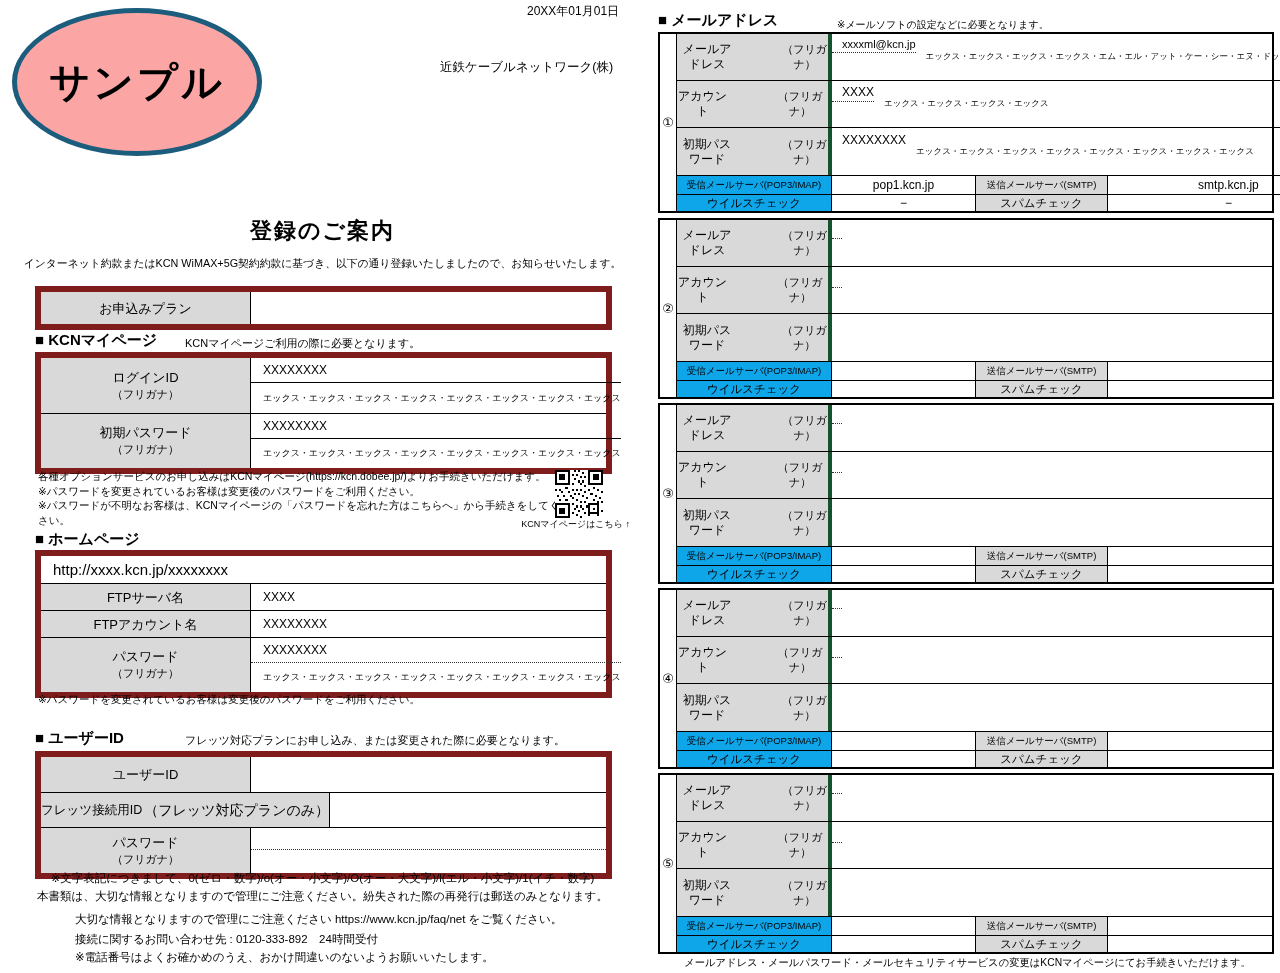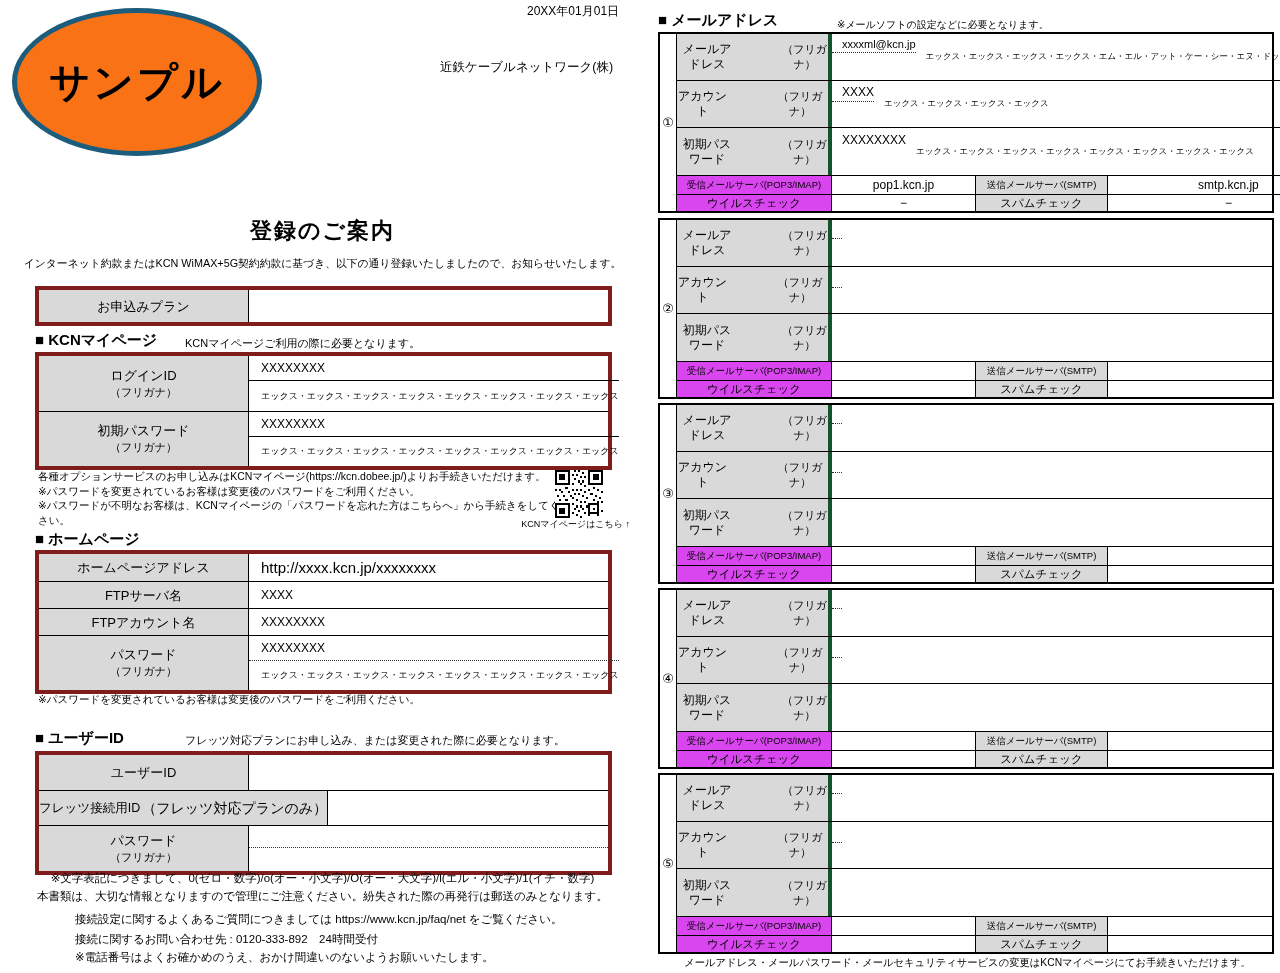--- a/index.html
+++ b/index.html
@@ -6,30 +6,30 @@
   body{
     width:1280px;height:973px;background:#ffffff;color:#000;
     font-family:"Liberation Sans","DejaVu Sans",sans-serif;
     position:relative;overflow:hidden;
     -webkit-font-smoothing:antialiased;
   }
   *{box-sizing:border-box;}
   
   .stamp{
     position:absolute;left:12px;top:8px;width:250px;height:148px;
-    background:#f97316;border:5px solid #1c5c7c;border-radius:50%;
+    background:#fca5a5;border:5px solid #1c5c7c;border-radius:50%;
     display:flex;align-items:center;justify-content:center;
   }
   .stamp span{font-size:40px;font-weight:700;letter-spacing:3px;font-family:"Liberation Serif","DejaVu Serif",serif;}
   .doc-date{position:absolute;left:527px;top:3px;font-size:12px;}
   .company{position:absolute;left:440px;top:59px;font-size:12.5px;}
   .doc-title{position:absolute;left:0;top:216px;width:645px;text-align:center;font-size:22px;font-weight:700;letter-spacing:2px;}
   .intro{position:absolute;left:0;top:257px;width:645px;text-align:center;font-size:10.8px;white-space:nowrap;}
   
-  .tbl{position:absolute;left:35px;width:577px;border:4px solid #7f1d1d;background:#fff;}
+  .tbl{position:absolute;left:35px;width:577px;border:6px solid #7f1d1d;background:#fff;}
   .trow{display:flex;border-top:1px solid #000;}
   .trow.first{border-top:none;}
   .tlbl{flex:0 0 210px;background:#d9d9d9;border-right:1px solid #000;
         display:flex;flex-direction:column;align-items:center;justify-content:center;
         text-align:center;font-size:13px;line-height:17px;}
   .tlbl .sub{font-size:11px;}
   .tlbl .tiny{font-size:14px;}
   .tval{flex:1;display:flex;flex-direction:column;}
   .vline{display:flex;align-items:center;padding-left:12px;font-size:12px;}
   .kline{flex:1;display:flex;align-items:center;padding-left:12px;font-size:9px;white-space:nowrap;}
@@ -58,21 +58,21 @@
   .mlbl{flex:0 0 155px;background:#d9d9d9;border-right:4px solid #14532d;
         display:flex;flex-direction:row;align-items:center;justify-content:center;
         text-align:center;font-size:12px;line-height:15px;gap:44px;}
   .mlbl .sub{font-size:11px;}
   .mval{flex:1;display:flex;flex-direction:row;}
   .msub-top{height:19px;display:flex;align-items:flex-end;padding:0 0 2px 10px;font-size:11px;border-bottom:1px dotted #333;}
   .msub-top.big{height:21px;font-size:12px;}
   .mblock .pwtop{border-bottom:1px solid #000;}
   .mblock:nth-of-type(1) .pwtop{border-bottom:1px dotted #333;}
   .msub-kana{flex:1;display:flex;align-items:center;padding-left:10px;font-size:8.5px;white-space:nowrap;}
-  .scell-l{flex:0 0 155px;background:#d946ef;border-right:1px solid #000;display:flex;align-items:center;justify-content:center;font-size:9.5px;white-space:nowrap;}
+  .scell-l{flex:0 0 155px;background:#0ea5e9;border-right:1px solid #000;display:flex;align-items:center;justify-content:center;font-size:9.5px;white-space:nowrap;}
   .scell-v{flex:0 0 144px;border-right:1px solid #000;display:flex;align-items:center;justify-content:center;font-size:12px;}
   .scell-l2{flex:0 0 132px;background:#d9d9d9;border-right:1px solid #000;display:flex;align-items:center;justify-content:center;font-size:9.5px;white-space:nowrap;}
   .scell-v2{flex:1;display:flex;align-items:center;justify-content:center;font-size:12px;}
   .chk-l{font-size:11.5px;}
   .mail-footnote{position:absolute;left:0;top:956px;width:625px;text-align:center;font-size:10.3px;white-space:nowrap;}
   .rhead-note{position:absolute;left:182px;top:18px;font-size:10px;}
   .qr{position:absolute;left:555px;top:470px;}
 </style>
 </head>
 <body>
@@ -149,21 +149,20 @@
   </g>
   <rect x="17" y="17" width="3" height="3" fill="#fff"></rect>
   <rect x="18" y="18" width="1" height="1" fill="#000"></rect>
 </svg>
 <div class="qrcap">KCNマイページはこちら ↑</div>
 
 <div class="sechead" style="left:35px;top:530px;">■ ホームページ</div>
 
 <div class="tbl" style="top:550px;">
   <div class="trow first" style="height:27px;">
-    <div class="tlbl">ホームページアドレス</div>
     <div class="tval">
         <div class="vline" style="flex:1;font-size:15px;text-align:center;">http://xxxx.kcn.jp/xxxxxxxx</div>
       </div>
   </div>
   <div class="trow" style="height:27px;">
     <div class="tlbl">FTPサーバ名</div>
     <div class="tval">
         <div class="vline" style="flex:1">XXXX</div>
       </div>
   </div>
@@ -215,21 +214,21 @@
     </div>
     <div class="tval">
       <div class="vline divdot" style="height:22px;"></div>
       <div class="kline"></div>
     </div>
   </div>
 </div>
 
 <div class="footer-line-c" style="top:871px;">※文字表記につきまして、0(ゼロ・数字)/o(オー・小文字)/O(オー・大文字)/l(エル・小文字)/1(イチ・数字)</div>
 <div class="footer-line-c" style="top:889px;">本書類は、大切な情報となりますので管理にご注意ください。紛失された際の再発行は郵送のみとなります。</div>
-<div class="footer-line-l" style="top:912px;">接続設定に関するよくあるご質問につきましては  https://www.kcn.jp/faq/net  をご覧ください。</div>
+<div class="footer-line-l" style="top:912px;">大切な情報となりますので管理にご注意ください  https://www.kcn.jp/faq/net  をご覧ください。</div>
 <div class="footer-line-l" style="top:932px;">接続に関するお問い合わせ先 : 0120-333-892　24時間受付</div>
 <div class="footer-line-l" style="top:950px;">※電話番号はよくお確かめのうえ、おかけ間違いのないようお願いいたします。</div>
 
 <div class="rcol">
   <div class="sechead" style="left:3px;top:11px;">■ メールアドレス</div>
   <div class="rhead-note">※メールソフトの設定などに必要となります。</div>
   <div class="mailblocks" id="mailblocks">
   <div class="mblock">
     <div class="numcol">①</div>
     <div class="mrows">

